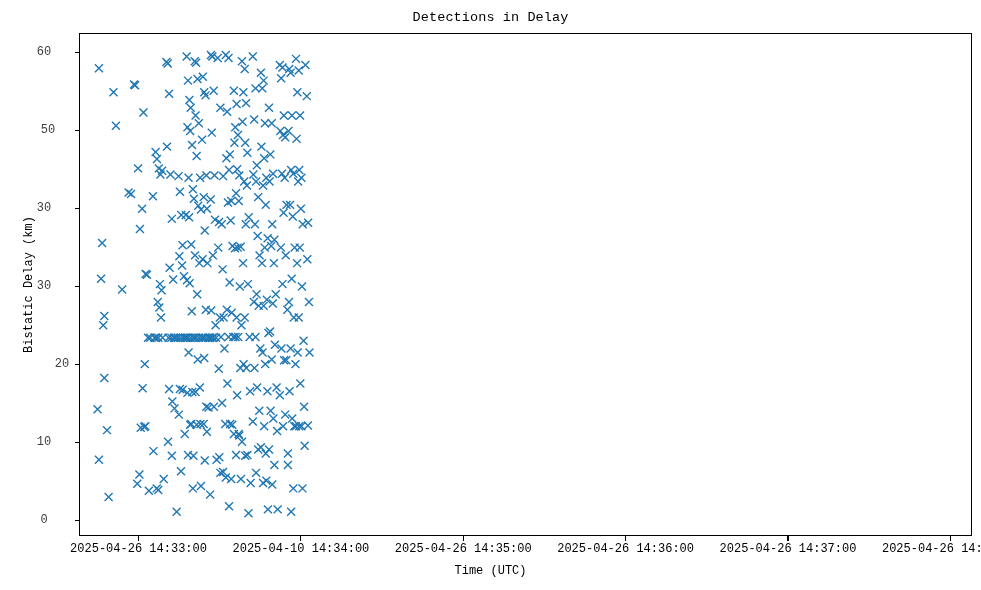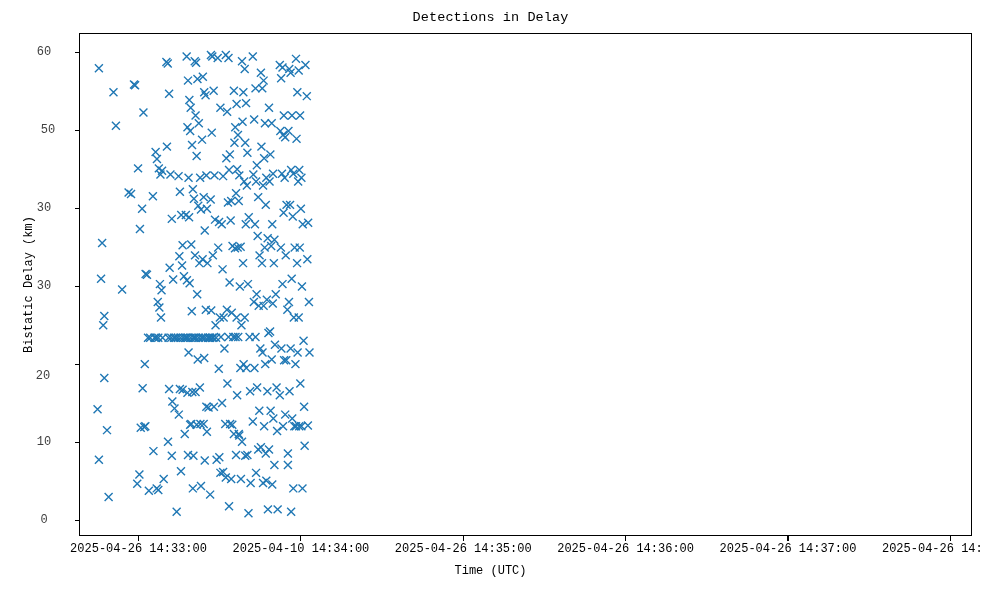--- a/index.html
+++ b/index.html
@@ -509,21 +509,21 @@
         </g>
       </svg>
   </div>
 
   <div id="ytick-container">
       <div class="ytick-mark" style="left: 74.5px; top: 519.903px;"></div>
       <div class="ytick-label" style="left: 17px; width: 54px; top: 520.403px;">0</div>
       <div class="ytick-mark" style="left: 74.5px; top: 441.919px;"></div>
       <div class="ytick-label" style="left: 17px; width: 54px; top: 442.419px;">10</div>
       <div class="ytick-mark" style="left: 74.5px; top: 363.934px;"></div>
-      <div class="ytick-label" style="left: 16px; width: 54px; top: 364.434px; margin-top: 12px;">20</div>
+      <div class="ytick-label" style="left: 35px; width: 54px; top: 364.434px;">20</div>
       <div class="ytick-mark" style="left: 74.5px; top: 285.95px;"></div>
       <div class="ytick-label" style="left: 17px; width: 54px; top: 286.45px;">30</div>
       <div class="ytick-mark" style="left: 74.5px; top: 207.965px;"></div>
       <div class="ytick-label" style="left: 17px; width: 54px; top: 208.465px;">30</div>
       <div class="ytick-mark" style="left: 74.5px; top: 129.981px;"></div>
       <div class="ytick-label" style="left: 21px; width: 54px; top: 130.481px;">50</div>
       <div class="ytick-mark" style="left: 74.5px; top: 51.9961px;"></div>
       <div class="ytick-label" style="left: 17px; width: 54px; top: 52.4961px;">60</div>
     </div>
   <div id="xtick-container">

